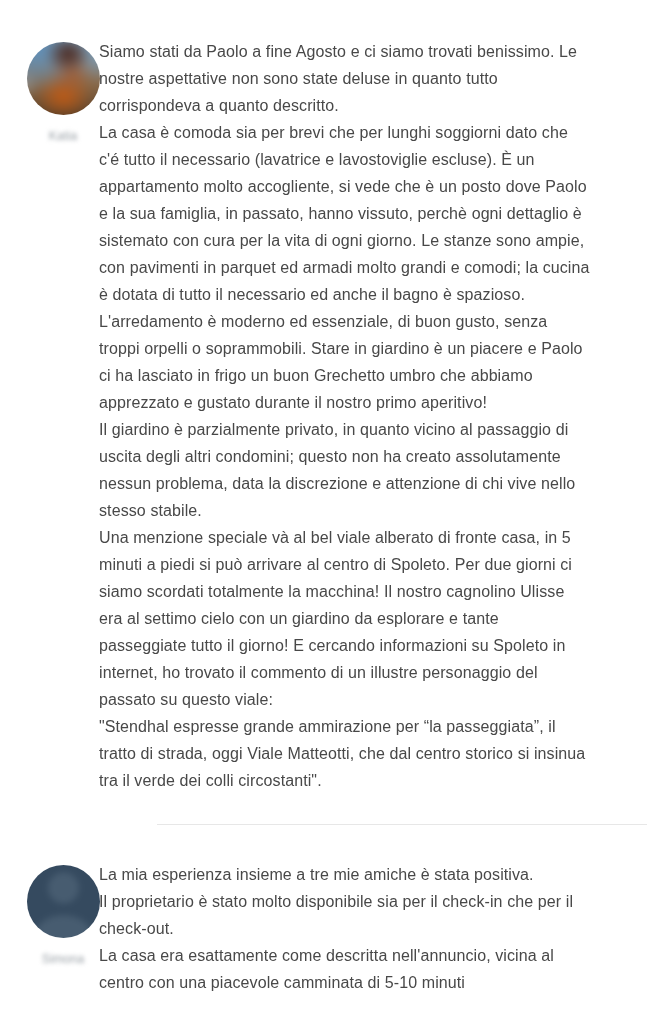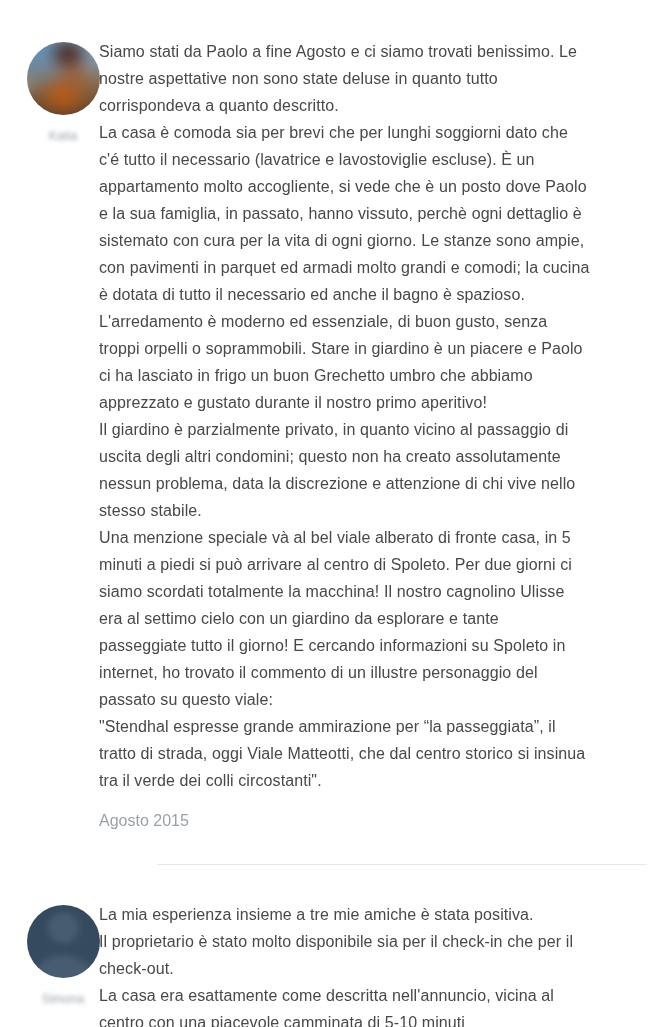--- a/index.html
+++ b/index.html
@@ -77,21 +77,20 @@
         <span class="avatar-img"></span>
       </button>
       <div class="reviewer-name">Katia</div>
     </div>
     <div class="review-body">
       <p class="review-text">Siamo stati da Paolo a fine Agosto e ci siamo trovati benissimo. Le nostre aspettative non sono state deluse in quanto tutto corrispondeva a quanto descritto.
 La casa è comoda sia per brevi che per lunghi soggiorni dato che c'é tutto il necessario (lavatrice e lavostoviglie escluse). È un appartamento molto accogliente, si vede che è un posto dove Paolo e la sua famiglia, in passato, hanno vissuto, perchè ogni dettaglio è sistemato con cura per la vita di ogni giorno. Le stanze sono ampie, con pavimenti in parquet ed armadi molto grandi e comodi; la cucina è dotata di tutto il necessario ed anche il bagno è spazioso. L'arredamento è moderno ed essenziale, di buon gusto, senza troppi orpelli o soprammobili. Stare in giardino è un piacere e Paolo ci ha lasciato in frigo un buon Grechetto umbro che abbiamo apprezzato e gustato durante il nostro primo aperitivo!
 Il giardino è parzialmente privato, in quanto vicino al passaggio di uscita degli altri condomini; questo non ha creato assolutamente nessun problema, data la discrezione e attenzione di chi vive nello stesso stabile.
 Una menzione speciale và al bel viale alberato di fronte casa, in 5 minuti a piedi si può arrivare al centro di Spoleto. Per due giorni ci siamo scordati totalmente la macchina! Il nostro cagnolino Ulisse era al settimo cielo con un giardino da esplorare e tante passeggiate tutto il giorno! E cercando informazioni su Spoleto in internet, ho trovato il commento di un illustre personaggio del passato su questo viale:
 "Stendhal espresse grande ammirazione per “la passeggiata”, il tratto di strada, oggi Viale Matteotti, che dal centro storico si insinua tra il verde dei colli circostanti".</p>
-      <p class="review-date">Agosto 2015</p>
     </div>
   </section>
 
   <hr class="divider">
 
   <section class="review">
     <div class="avatar-col">
       <button class="avatar avatar-default">
         <span class="avatar-img"></span>
       </button>

